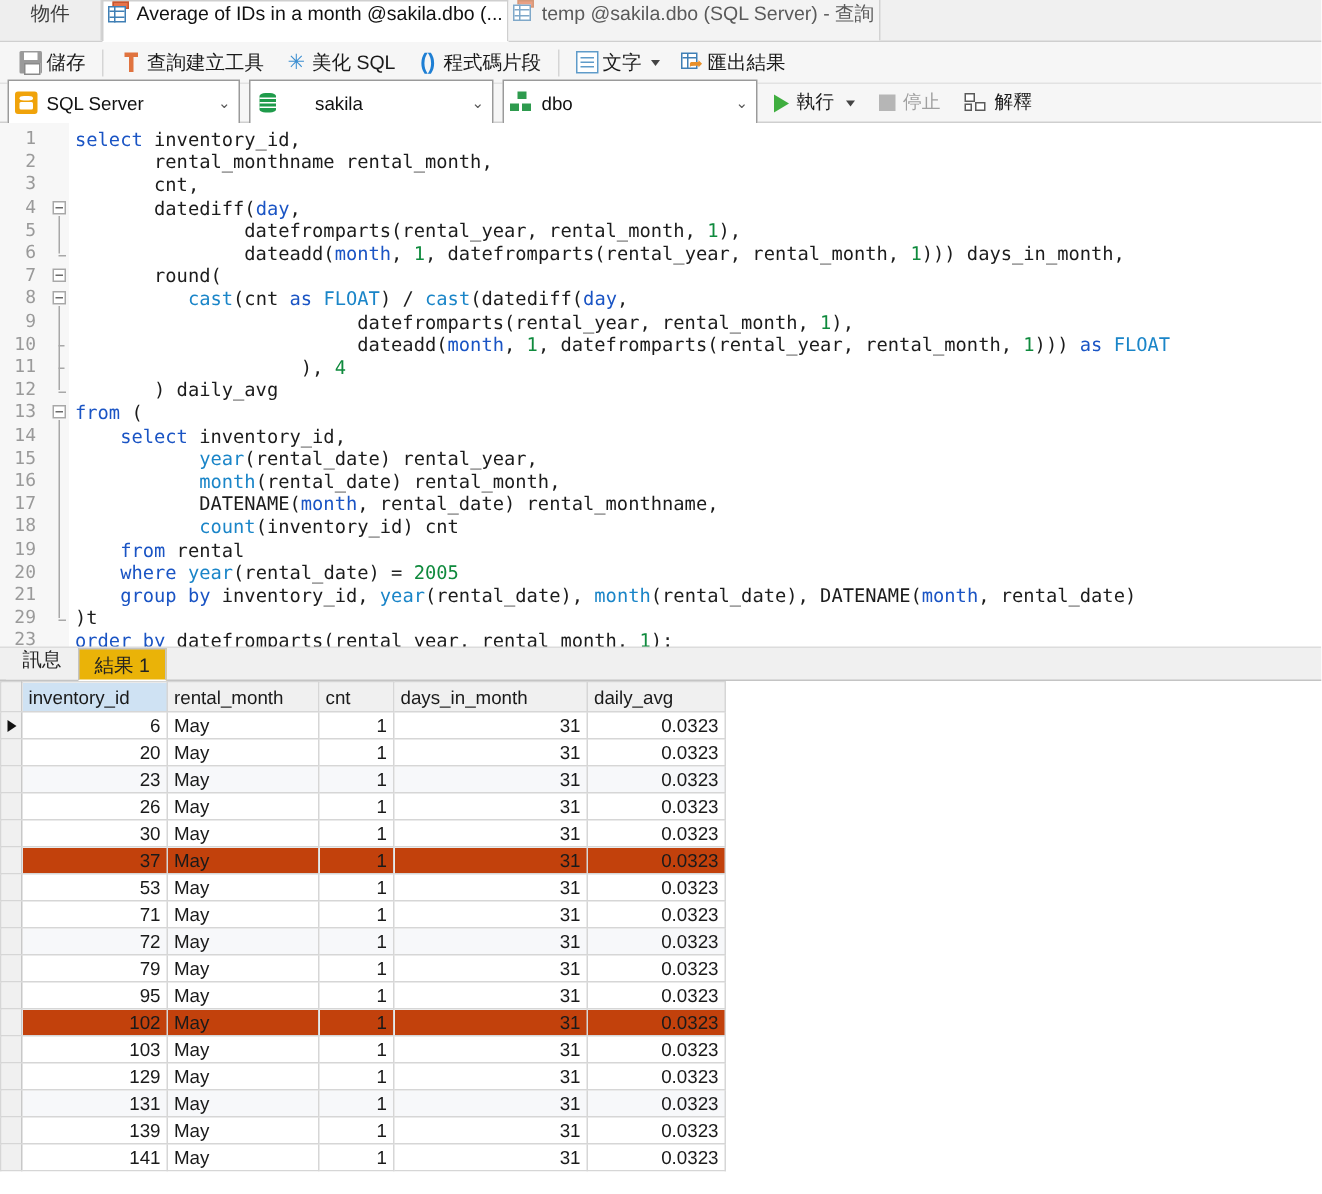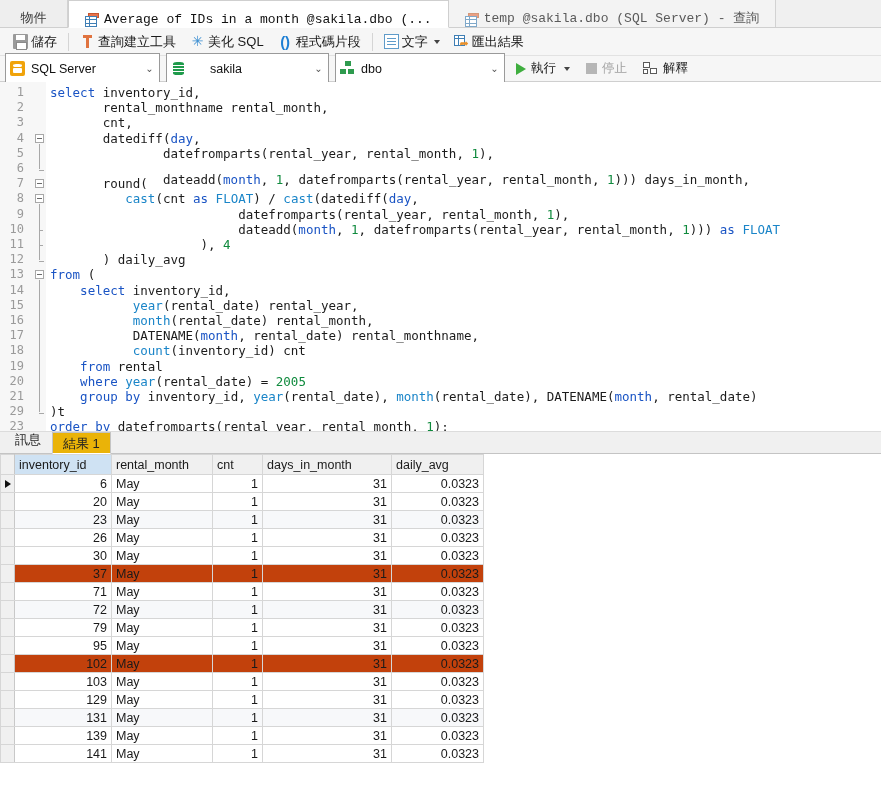--- a/index.html
+++ b/index.html
@@ -14,31 +14,30 @@
   
   .tabstrip {
     display: flex;
     align-items: flex-end;
     height: 28px;
     background: #f0f0f0;
     border-bottom: 1px solid #cfcfcf;
   }
   .tab {
     display: flex;
-    align-items: flex-end;
+    align-items: flex-start;
     gap: 5px;
     height: 27px;
-    padding: 0 16px;
+    padding: 0 3px;
     font-size: 13px;
     color: #1f1f1f;
     background: #f0f0f0;
     border-right: 1px solid #d2d2d2;
     white-space: nowrap;
     cursor: default;
-    font-family: Liberation Mono, monospace;
   }
   .tab.object {
     justify-content: center;
     min-width: 68px;
     color: #3b3b3b;
     background: #eeeeee;
   }
   .tab.active {
     background: #ffffff;
     border-top: 1px solid #cfcfcf;
@@ -366,21 +365,21 @@
       <div class="foldbox" style="top: 188.4px;"></div>
       <div class="foldline" style="top: 198.4px; height: 131.8px;"></div>
       <div class="foldend" style="top: 331.2px;"></div>
     </div>
   <div class="codearea">
       <div class="cline" style="top: 3px;"><span class="k">select</span><span class="t"> inventory_id,</span></div>
       <div class="cline" style="top: 18.2px;"><span class="t">       rental_monthname rental_month,</span></div>
       <div class="cline" style="top: 33.4px;"><span class="t">       cnt,</span></div>
       <div class="cline" style="top: 48.6px; text-align: right;"><span class="t">       datediff(</span><span class="k">day</span><span class="t">,</span></div>
       <div class="cline" style="top: 63.8px;"><span class="t">               datefromparts(rental_year, rental_month, </span><span class="n">1</span><span class="t">),</span></div>
-      <div class="cline" style="top: 90px;"><span class="t">               dateadd(</span><span class="k">month</span><span class="t">, </span><span class="n">1</span><span class="t">, datefromparts(rental_year, rental_month, </span><span class="n">1</span><span class="t">))) days_in_month,</span></div>
+      <div class="cline" style="top: 79px;"><span class="t">               dateadd(</span><span class="k">month</span><span class="t">, </span><span class="n">1</span><span class="t">, datefromparts(rental_year, rental_month, </span><span class="n">1</span><span class="t">))) days_in_month,</span></div>
       <div class="cline" style="top: 94.2px;"><span class="t">       round(</span></div>
       <div class="cline" style="top: 109.4px;"><span class="t">          </span><span class="f">cast</span><span class="t">(cnt </span><span class="k">as</span><span class="t"> </span><span class="f">FLOAT</span><span class="t">) / </span><span class="f">cast</span><span class="t">(datediff(</span><span class="k">day</span><span class="t">,</span></div>
       <div class="cline" style="top: 124.6px;"><span class="t">                         datefromparts(rental_year, rental_month, </span><span class="n">1</span><span class="t">),</span></div>
       <div class="cline" style="top: 139.8px;"><span class="t">                         dateadd(</span><span class="k">month</span><span class="t">, </span><span class="n">1</span><span class="t">, datefromparts(rental_year, rental_month, </span><span class="n">1</span><span class="t">))) </span><span class="k">as</span><span class="t"> </span><span class="f">FLOAT</span></div>
       <div class="cline" style="top: 155px;"><span class="t">                    ), </span><span class="n">4</span></div>
       <div class="cline" style="top: 170.2px;"><span class="t">       ) daily_avg</span></div>
       <div class="cline" style="top: 185.4px;"><span class="k">from</span><span class="t"> (</span></div>
       <div class="cline" style="top: 200.6px;"><span class="t">    </span><span class="k">select</span><span class="t"> inventory_id,</span></div>
       <div class="cline" style="top: 215.8px;"><span class="t">           </span><span class="f">year</span><span class="t">(rental_date) rental_year,</span></div>
       <div class="cline" style="top: 231px;"><span class="t">           </span><span class="f">month</span><span class="t">(rental_date) rental_month,</span></div>
@@ -470,20 +469,28 @@
         <tr class="alt2">
           <td class="rowhdr"></td>
           <td class="num">37</td>
           <td>May</td>
           <td class="num">1</td>
           <td class="num">31</td>
           <td class="num">0.0323</td>
         </tr>
         <tr>
           <td class="rowhdr"></td>
+          <td class="num">53</td>
+          <td>May</td>
+          <td class="num">1</td>
+          <td class="num">31</td>
+          <td class="num">0.0323</td>
+        </tr>
+        <tr>
+          <td class="rowhdr"></td>
           <td class="num">71</td>
           <td>May</td>
           <td class="num">1</td>
           <td class="num">31</td>
           <td class="num">0.0323</td>
         </tr>
         <tr class="alt">
           <td class="rowhdr"></td>
           <td class="num">72</td>
           <td>May</td>

